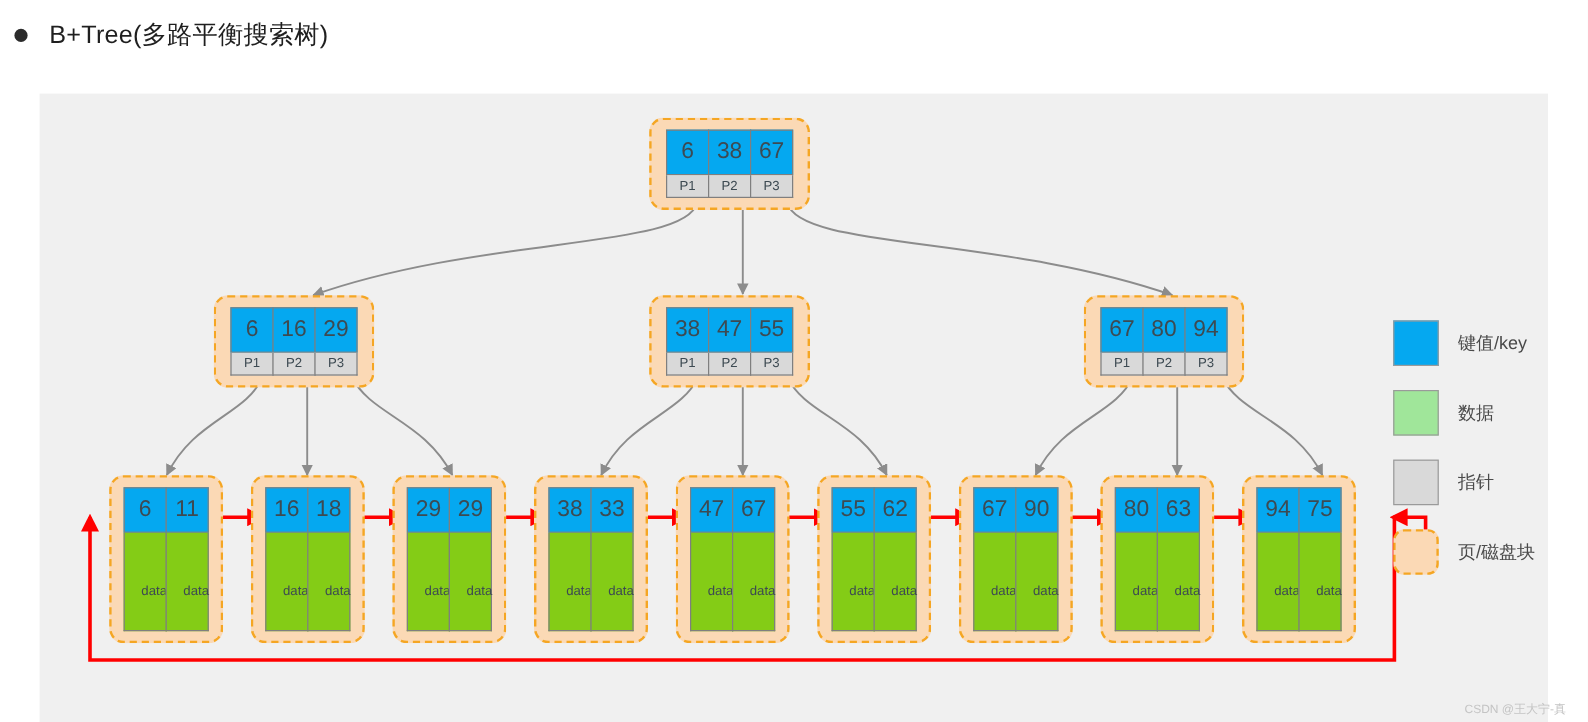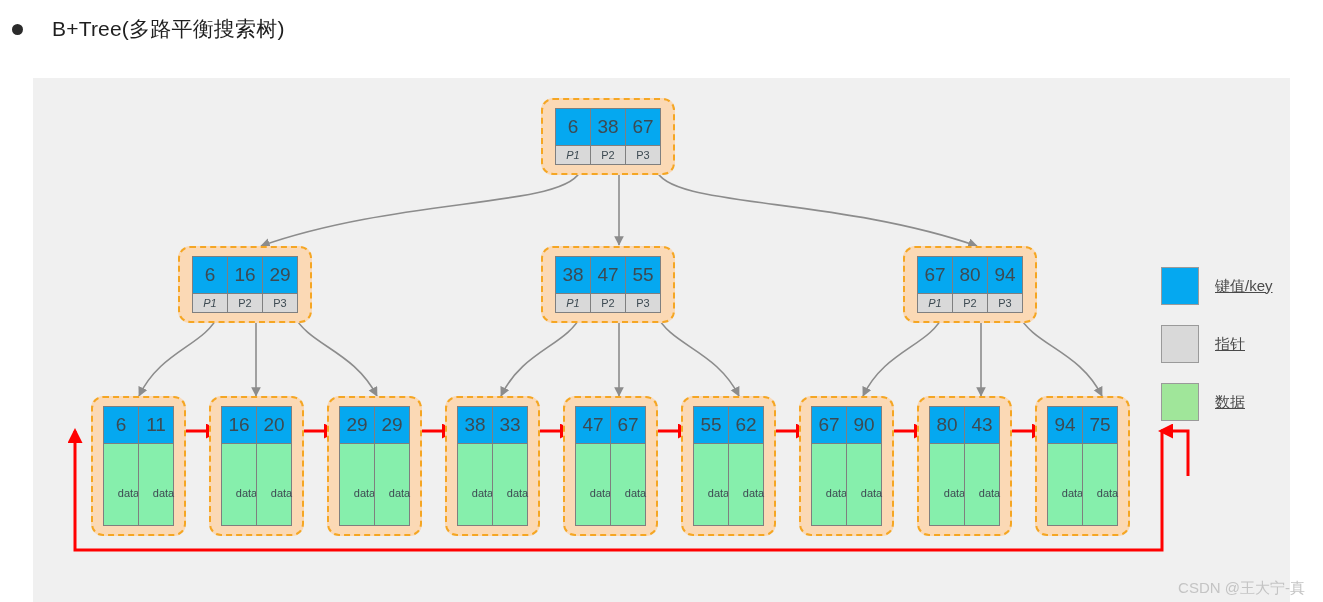--- a/index.html
+++ b/index.html
@@ -9,21 +9,21 @@
     background: #ffffff;
     font-family: "Liberation Sans", "DejaVu Sans", sans-serif;
     overflow: hidden;
   }
 
   
   #title-row {
     position: absolute;
     left: 0; top: 0;
     width: 1093px; height: 58px;
-    display: flex; align-items: center; gap: 11px;
+    display: flex; align-items: center;
   }
   #title-bullet {
     width: 11px; height: 11px;
     border-radius: 50%;
     background: #2b2b2b;
     margin-left: 12px; margin-right: 18px;
     flex: 0 0 auto;
   }
   #title-text {
     font-size: 21px;
@@ -69,37 +69,37 @@
   .idx-ptrs { display: flex; }
   .idx-ptr {
     width: 36px; height: 19px;
     background: #d9d9d9;
     border: 1px solid #7f7f7f;
     border-top: none;
     margin-left: -1px;
     display: flex; align-items: center; justify-content: center;
     font-size: 11px; color: #3d4a52;
   }
-  .idx-ptr:first-child { margin-left: 0; font-style: italic; }
+  .idx-ptr:first-child { margin-left: 0; }
 
   
   .leaf-node { padding: 8px 10px; }
   .leaf-cols { display: flex; }
   .leaf-col { display: flex; flex-direction: column; margin-left: -1px; }
   .leaf-col:first-child { margin-left: 0; }
   .leaf-key {
     width: 36px; height: 38px;
     background: #05a8f0;
     border: 1px solid #7f7f7f;
     display: flex; align-items: center; justify-content: center;
     font-size: 19px; color: #3d4a52;
   }
   .leaf-data {
     width: 36px; height: 82px;
-    background: #86efac;
+    background: #84cc16;
     border: 1px solid #7f7f7f;
     border-top: none;
     display: flex; align-items: flex-end; justify-content: center;
     padding-bottom: 26px;
     font-size: 11px; color: #3d4a52; padding-left: 15px;
   }
 
   
   #legend {
     position: absolute;
@@ -112,27 +112,27 @@
   }
   .legend-swatch {
     width: 38px; height: 38px;
     flex: 0 0 auto;
     margin-right: 16px;
   }
   .sw-key  { background: #05a8f0; border: 1px solid #9a9a9a; }
   .sw-data { background: #a0e69a; border: 1px solid #9a9a9a; }
   .sw-ptr  { background: #d9d9d9; border: 1px solid #9a9a9a; }
   .sw-page { background: #fbd9b5; border: 2px dashed #f5a623; border-radius: 9px; }
-  .legend-label { font-size: 15px; color: #4a4a4a; white-space: nowrap; text-decoration: underline; }
+  .legend-label { font-size: 15px; color: #4a4a4a; white-space: nowrap; }
 
   
   #watermark {
     position: absolute;
     right: 18px; bottom: 4px;
-    font-size: 15px;
+    font-size: 10px;
     color: #c4c4c4;
   }
 </style>
 </head>
 <body>
 
 <div id="title-row">
   <div id="title-bullet"></div>
   <div id="title-text">B+Tree(多路平衡搜索树)</div>
 </div>
@@ -262,21 +262,21 @@
     </div>
   </div>
 
   <div class="page leaf-node" style="left:176px; top:318px;">
     <div class="leaf-cols">
       <div class="leaf-col">
         <div class="leaf-key">16</div>
         <div class="leaf-data">data</div>
       </div>
       <div class="leaf-col">
-        <div class="leaf-key">20</div>
+        <div class="leaf-key">18</div>
         <div class="leaf-data">data</div>
       </div>
     </div>
   </div>
 
   <div class="page leaf-node" style="left:294px; top:318px;">
     <div class="leaf-cols">
       <div class="leaf-col">
         <div class="leaf-key">29</div>
         <div class="leaf-data">data</div>
@@ -340,21 +340,21 @@
     </div>
   </div>
 
   <div class="page leaf-node" style="left:884px; top:318px;">
     <div class="leaf-cols">
       <div class="leaf-col">
         <div class="leaf-key">80</div>
         <div class="leaf-data">data</div>
       </div>
       <div class="leaf-col">
-        <div class="leaf-key">43</div>
+        <div class="leaf-key">63</div>
         <div class="leaf-data">data</div>
       </div>
     </div>
   </div>
 
   <div class="page leaf-node" style="left:1002px; top:318px;">
     <div class="leaf-cols">
       <div class="leaf-col">
         <div class="leaf-key">94</div>
         <div class="leaf-data">data</div>
@@ -367,22 +367,26 @@
   </div>
 
 </div>
 
 <div id="legend">
   <div class="legend-row">
     <div class="legend-swatch sw-key"></div>
     <div class="legend-label">键值/key</div>
   </div>
   <div class="legend-row">
+    <div class="legend-swatch sw-data"></div>
+    <div class="legend-label">数据</div>
+  </div>
+  <div class="legend-row">
     <div class="legend-swatch sw-ptr"></div>
     <div class="legend-label">指针</div>
   </div>
   <div class="legend-row">
-    <div class="legend-swatch sw-data"></div>
-    <div class="legend-label">数据</div>
+    <div class="legend-swatch sw-page"></div>
+    <div class="legend-label">页/磁盘块</div>
   </div>
 </div>
 
 <div id="watermark">CSDN @王大宁-真</div>
 
 </body></html>

